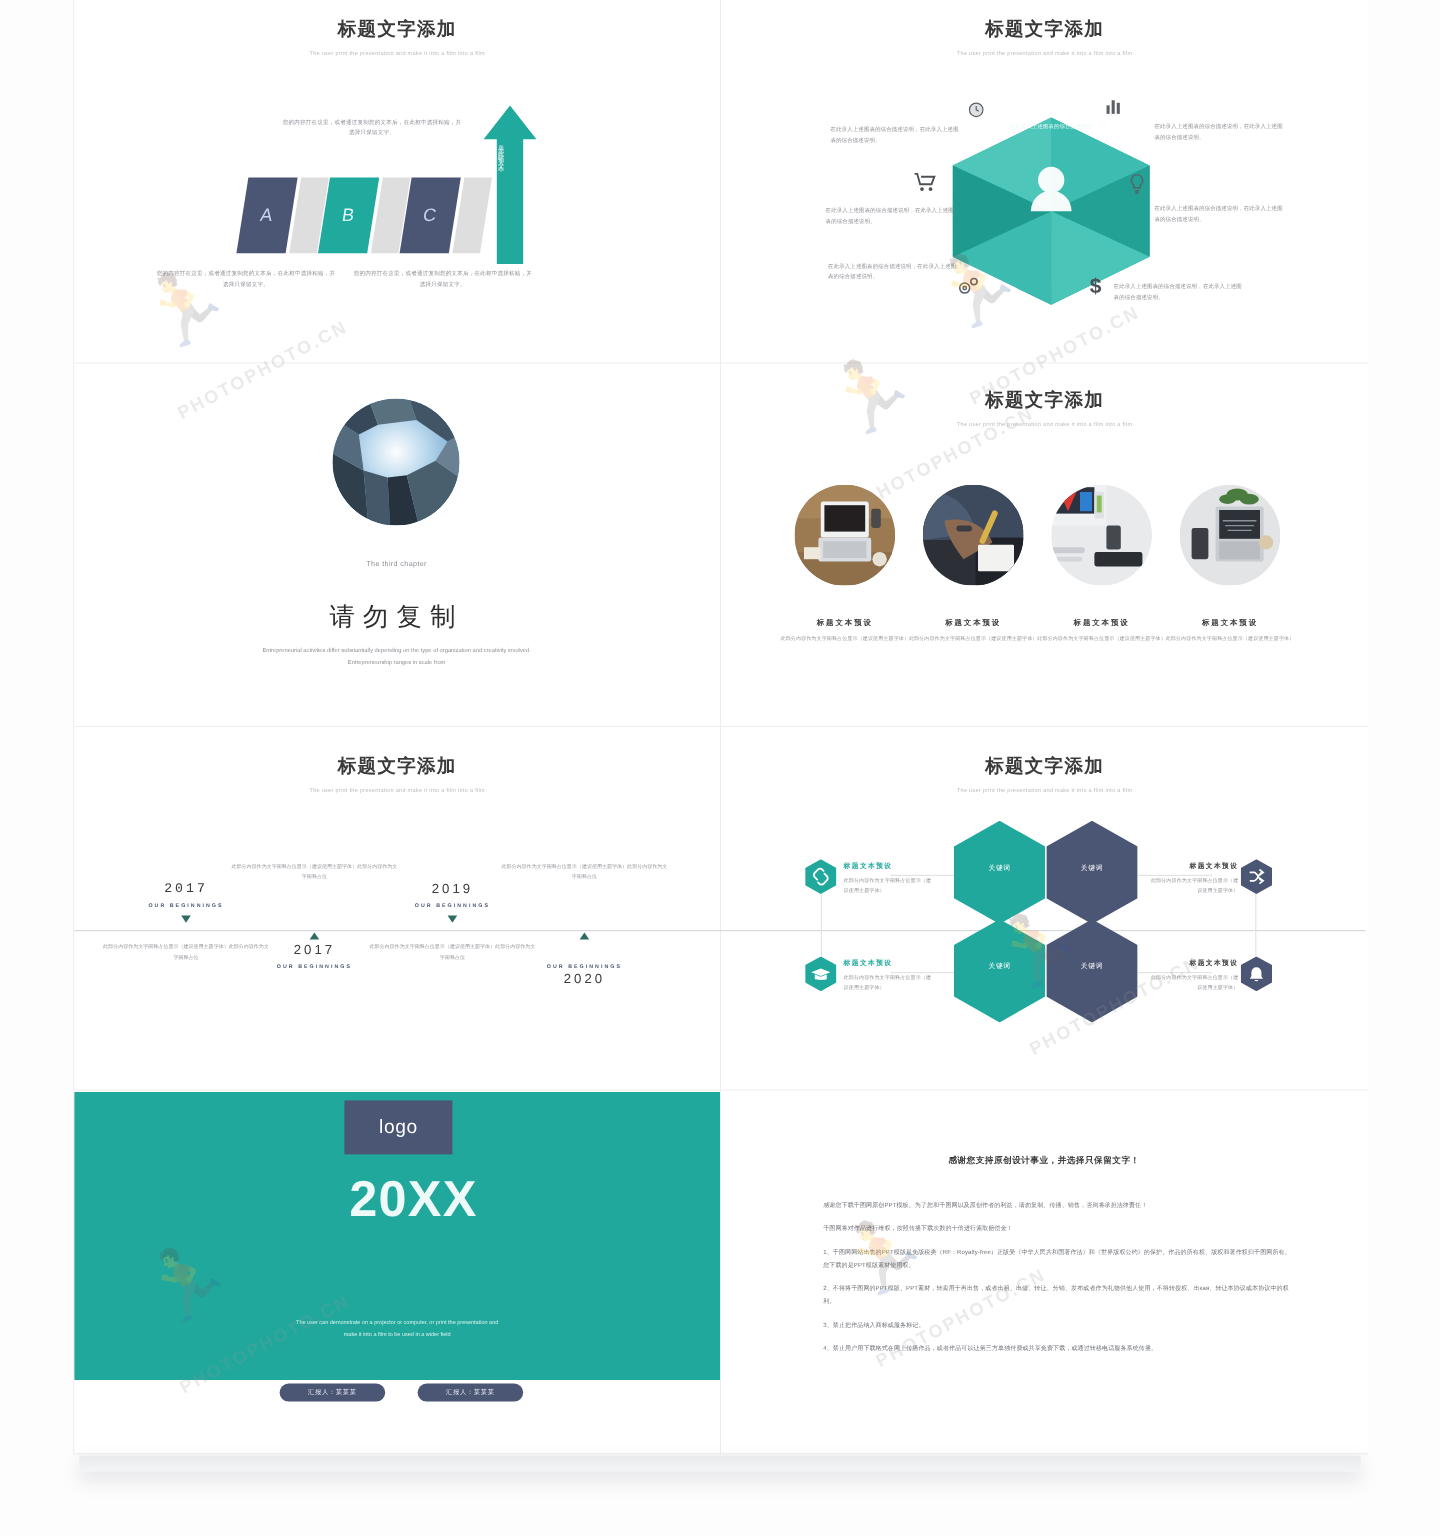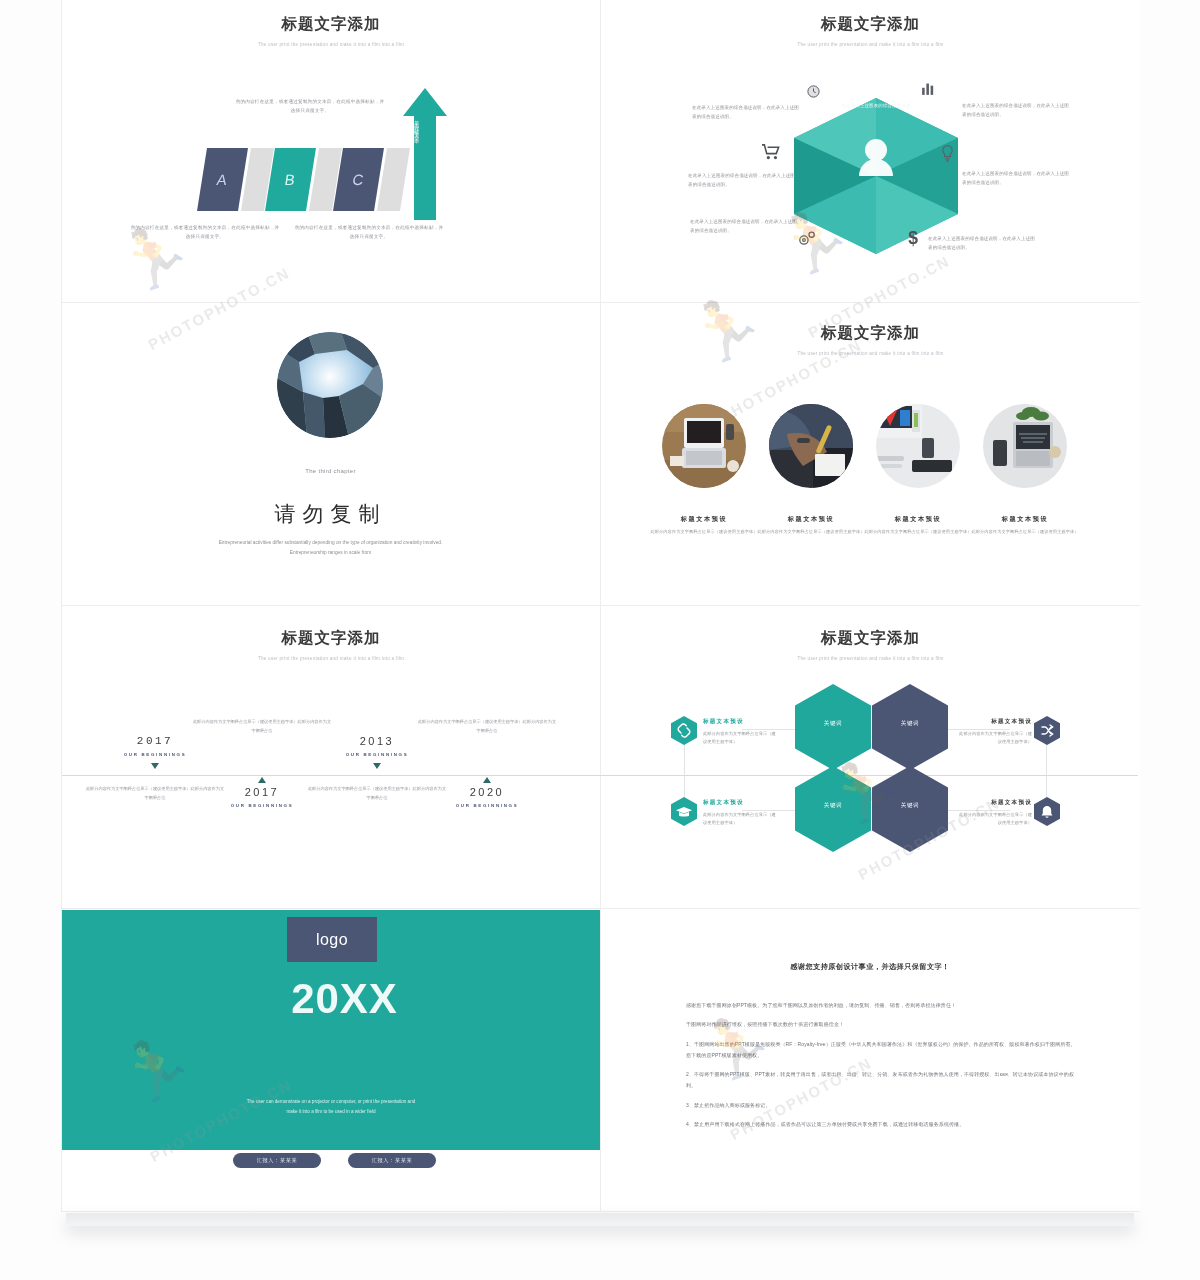--- a/index.html
+++ b/index.html
@@ -398,26 +398,26 @@
   <div class="tl-year" style="left:100px; top:735px;font-family:Liberation Mono, monospace;">2017</div>
   <div class="tl-lab" style="left:90px;  top:752px;">OUR BEGINNINGS</div>
   <div class="tri down" style="left:151px; top:763px;"></div>
   <div class="tl-desc" style="left:85px;  top:785px;">此部分内容作为文字阐释占位显示（建议使用主题字体）此部分内容作为文字阐释占位</div>
 
   <div class="tl-year" style="left:207px; top:786px;">2017</div>
   <div class="tl-lab" style="left:197px; top:803px;">OUR BEGINNINGS</div>
   <div class="tri up" style="left:258px; top:777px;"></div>
   <div class="tl-desc" style="left:192px; top:718px;">此部分内容作为文字阐释占位显示（建议使用主题字体）此部分内容作为文字阐释占位</div>
 
-  <div class="tl-year" style="left:322px; top:735px;">2013</div>
+  <div class="tl-year" style="left:322px; top:735px;">2019</div>
   <div class="tl-lab" style="left:312px; top:752px;">OUR BEGINNINGS</div>
   <div class="tri down" style="left:373px; top:763px;"></div>
   <div class="tl-desc" style="left:307px; top:785px;">此部分内容作为文字阐释占位显示（建议使用主题字体）此部分内容作为文字阐释占位</div>
 
-  <div class="tl-year" style="left:432px; top:786px;">2020</div>
+  <div class="tl-year" style="left:432px; top:810px;">2020</div>
   <div class="tl-lab" style="left:422px; top:803px;">OUR BEGINNINGS</div>
   <div class="tri up" style="left:483px; top:777px;"></div>
   <div class="tl-desc" style="left:417px; top:718px;">此部分内容作为文字阐释占位显示（建议使用主题字体）此部分内容作为文字阐释占位</div>
 
   <div class="conn" style="left:684px; top:730px; width:1px; height:85px;"></div>
   <div class="conn" style="left:742px; top:729px; width:62px; height:1px;"></div>
   <div class="conn" style="left:742px; top:810px; width:62px; height:1px;"></div>
   <div class="conn" style="left:1046px; top:730px; width:1px; height:85px;"></div>
   <div class="conn" style="left:948px; top:729px; width:62px; height:1px;"></div>
   <div class="conn" style="left:948px; top:810px; width:62px; height:1px;"></div>

